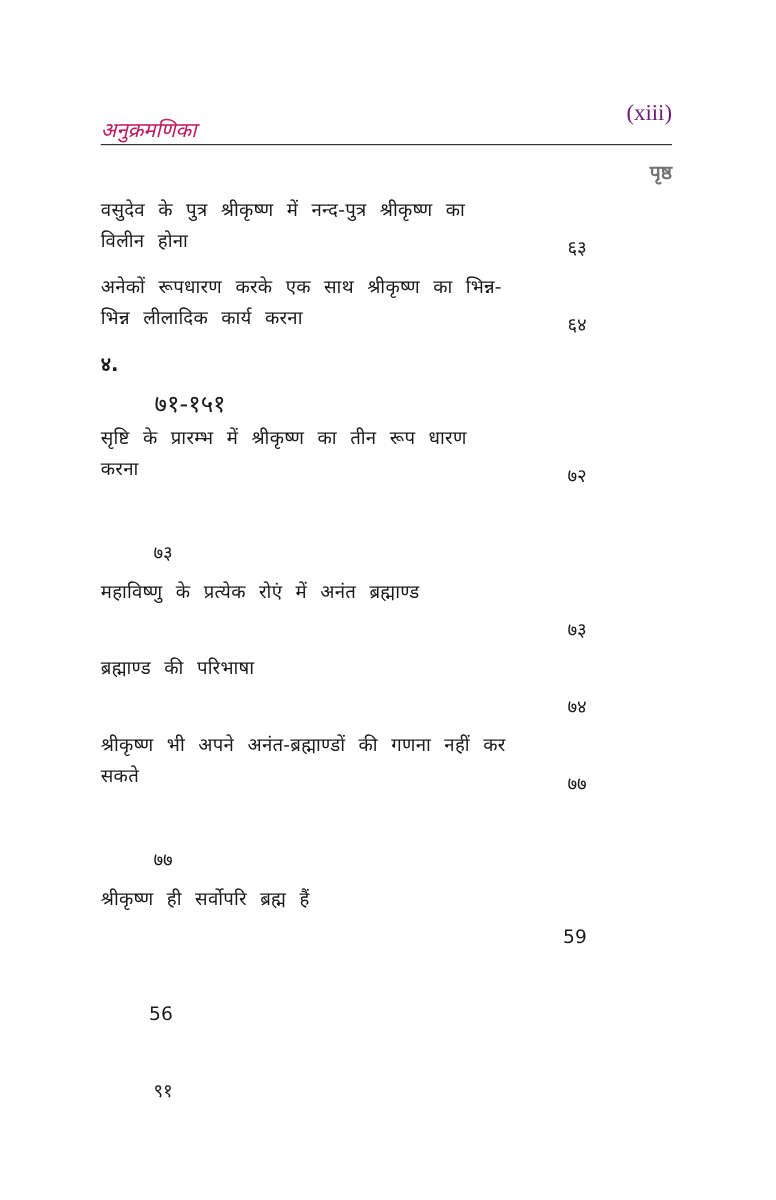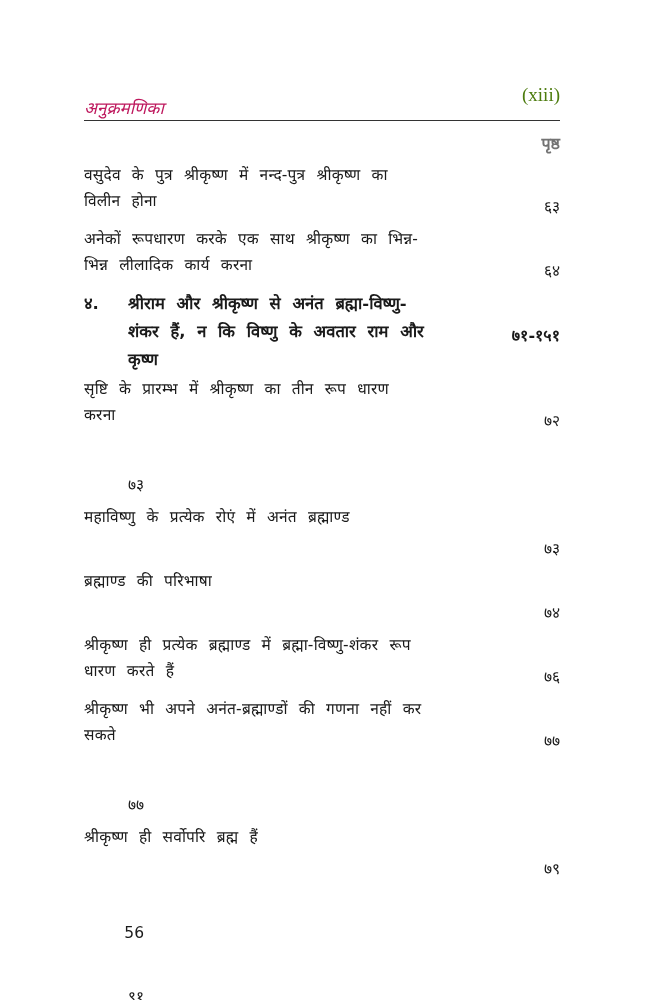--- a/index.html
+++ b/index.html
@@ -33,21 +33,21 @@
       font-style: italic;
       font-size: 17px;
       color: #be185d;
     }
     .folio {
       position: absolute;
       right: 0;
       top: 4px;
       font-family: "Liberation Serif", serif;
       font-size: 19px;
-      color: #4d7c0f;
+      color: #701a75;
     }
     .rule {
       position: absolute;
       left: 0;
       top: 40px;
       width: 476px;
       height: 0;
       border-top: 1.5px solid #333;
     }
     .col-head {
@@ -60,21 +60,20 @@
     }
     .entries {
       position: absolute;
       left: 0;
       top: 82px;
       width: 476px;
     }
     .entry {
       position: relative;
       display: flex;
-      justify-content: space-between;
       align-items: flex-start;
       margin-bottom: 6px;
     }
     .entry-text {
       width: 345px;
       font-size: 15.5px;
       line-height: 26px;
       word-spacing: 6px;
       letter-spacing: 0.2px;
       color: #1a1a1a;
@@ -99,22 +98,22 @@
       line-height: 28px;
     }
     .chapter .chapter-title {
       width: 300px;
       font-size: 16.5px;
       font-weight: bold;
       line-height: 28px;
       word-spacing: 6px;
     }
     .chapter .entry-page {
-      font-size: 16px;
-      font-weight: bold;
+      font-size: 20px;
+      font-weight: normal;
       line-height: 28px;
     }
     .chapter-left {
       display: flex;
     }
   </style>
 </head>
 <body>
 
 <div class="page">
@@ -131,54 +130,49 @@
       <div class="entry-page">६३</div>
     </div>
     <div class="entry">
       <div class="entry-text">अनेकों रूपधारण करके एक साथ श्रीकृष्ण का भिन्न-भिन्न लीलादिक कार्य करना</div>
       <div class="entry-page">६४</div>
     </div>
 
     <div class="entry chapter">
       <div class="chapter-left">
         <div class="chapter-num">४.</div>
-        <div class="chapter-title">श्रीराम और श्रीकृष्ण से अनंत ब्रह्मा-विष्णु-शंकर हैं, न कि विष्णु के अवतार राम और कृष्ण</div>
       </div>
       <div class="entry-page">७१-१५१</div>
     </div>
 
     <div class="entry">
       <div class="entry-text">सृष्टि के प्रारम्भ में श्रीकृष्ण का तीन रूप धारण करना</div>
       <div class="entry-page">७२</div>
     </div>
     <div class="entry">
       <div class="entry-page">७३</div>
     </div>
     <div class="entry">
       <div class="entry-text">महाविष्णु के प्रत्येक रोएं में अनंत ब्रह्माण्ड</div>
       <div class="entry-page">७३</div>
     </div>
     <div class="entry">
       <div class="entry-text">ब्रह्माण्ड की परिभाषा</div>
       <div class="entry-page">७४</div>
     </div>
     <div class="entry">
-      <div class="entry-text">श्रीकृष्ण ही प्रत्येक ब्रह्माण्ड में ब्रह्मा-विष्णु-शंकर रूप धारण करते हैं</div>
-      <div class="entry-page">७६</div>
-    </div>
-    <div class="entry">
       <div class="entry-text">श्रीकृष्ण भी अपने अनंत-ब्रह्माण्डों की गणना नहीं कर सकते</div>
       <div class="entry-page">७७</div>
     </div>
     <div class="entry">
       <div class="entry-page">७७</div>
     </div>
     <div class="entry">
       <div class="entry-text">श्रीकृष्ण ही सर्वोपरि ब्रह्म हैं</div>
-      <div class="entry-page">७९</div>
+      <div class="entry-page">59</div>
     </div>
     <div class="entry">
       <div class="entry-page">56</div>
     </div>
     <div class="entry">
       <div class="entry-page">९१</div>
     </div>
   </div>
 </div>
 

